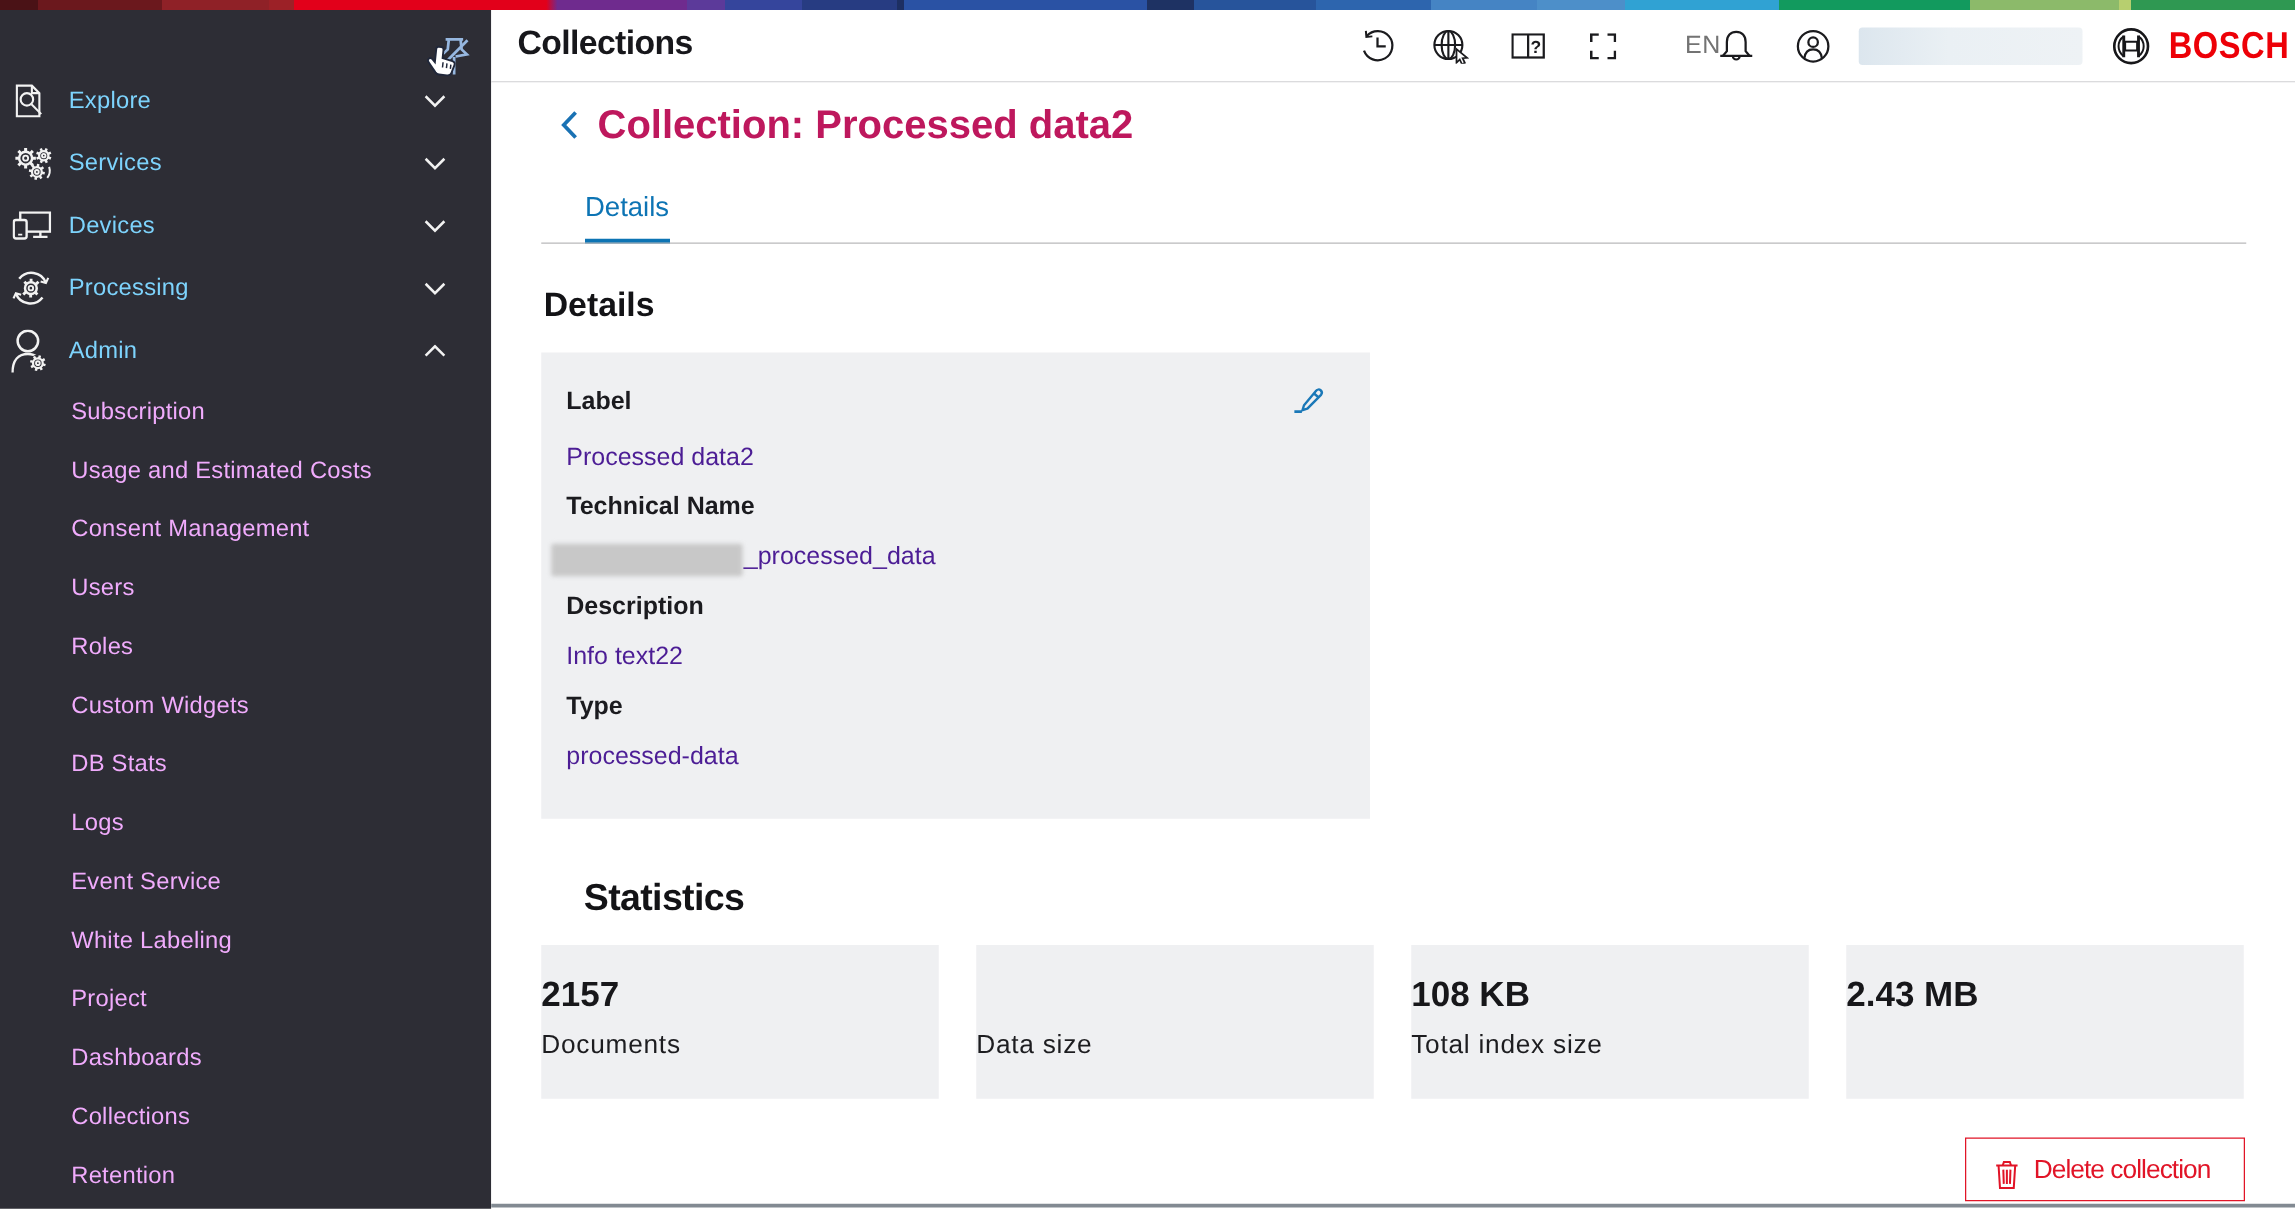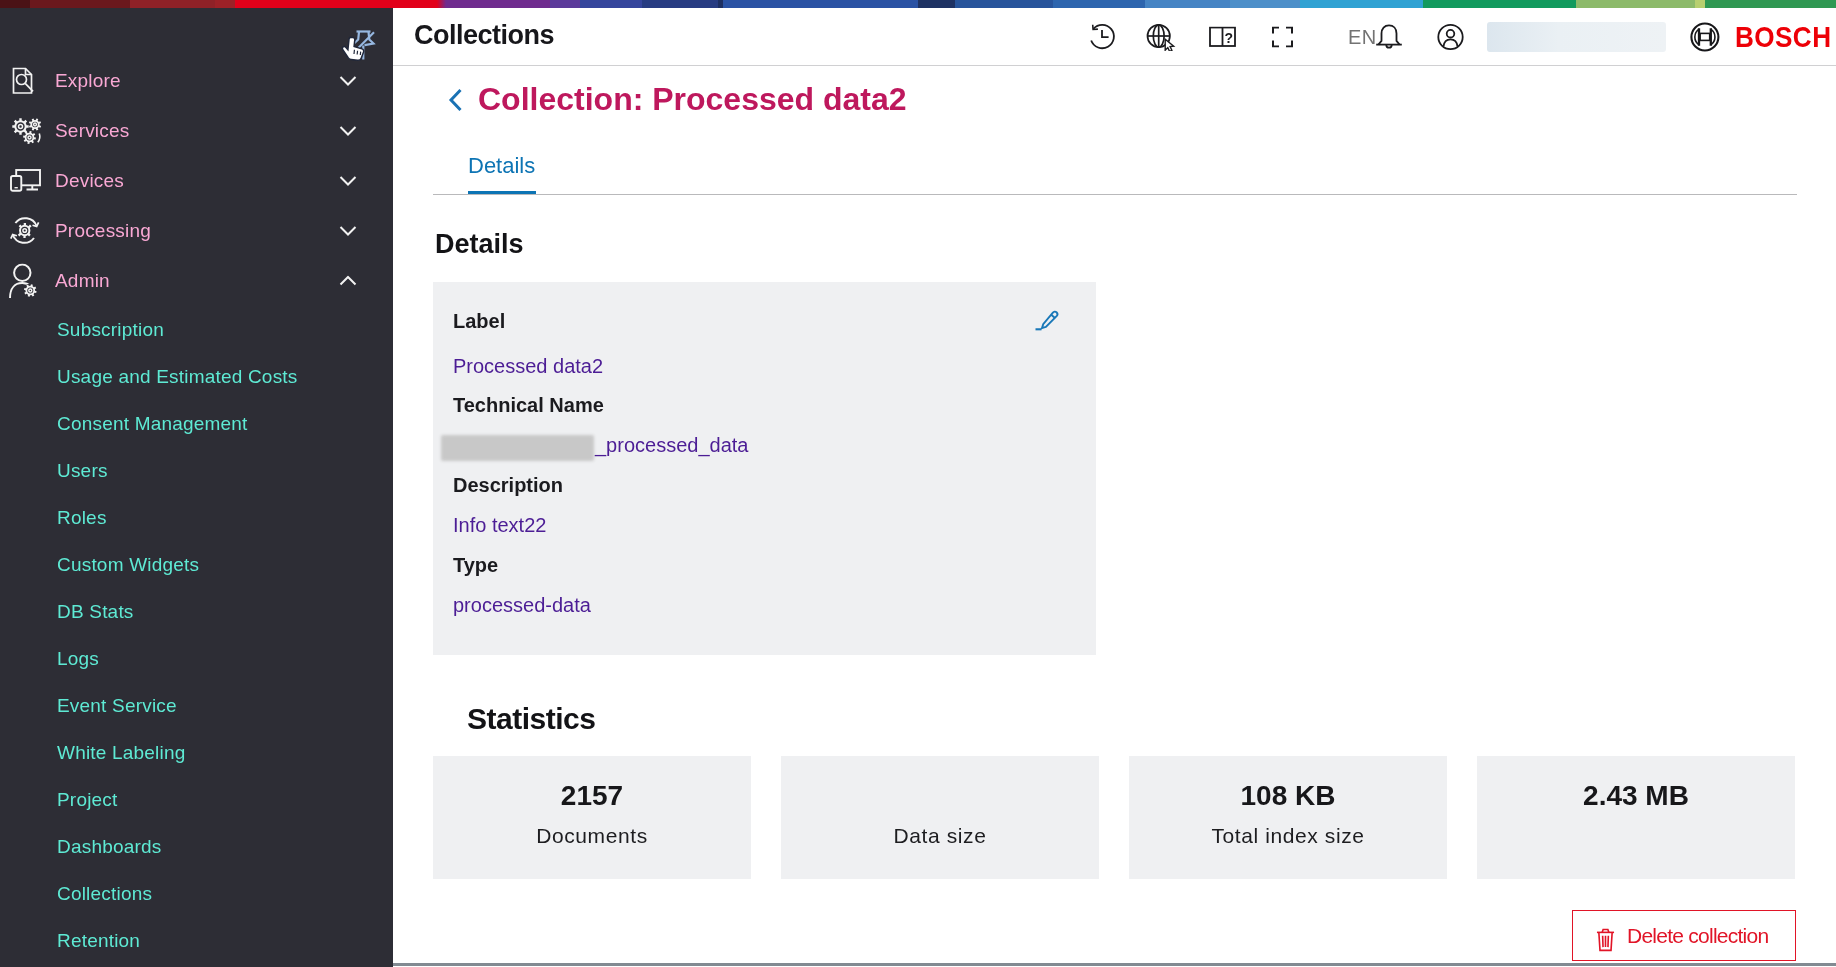--- a/index.html
+++ b/index.html
@@ -25,26 +25,26 @@
       #2d65ae 1053px,#2d65ae 1145px,
       #4584c4 1145px,#4584c4 1230px,
       #4d8fc9 1230px,#4d8fc9 1300px,
       #30a2d3 1300px,#30a2d3 1423px,
       #129a5e 1423px,#129a5e 1576px,
       #8cba6a 1576px,#8cba6a 1695px,
       #b7cf6f 1695px,#b7cf6f 1705px,
       #2f9852 1705px,#2f9852 1836px); }
   
   #sidebar { left:0; top:8px; width:393px; height:959px; background:#2d2d35; }
-  .navrow { position:absolute; left:0; width:393px; height:50px; color:#f9a8d4; }
+  .navrow { position:absolute; left:0; width:393px; height:50px; color:#7dd3fc; }
   .navrow .lbl { position:absolute; left:55px; top:50%; transform:translateY(-50%);
      font-size:19px; letter-spacing:0.2px; }
   .navrow svg.ni { position:absolute; left:13px; top:50%; transform:translateY(-50%); }
   .navrow svg.chev { position:absolute; left:339px; top:50%; transform:translateY(-50%); }
-  .subrow { position:absolute; left:0; width:393px; height:47px; color:#5eead4; }
+  .subrow { position:absolute; left:0; width:393px; height:47px; color:#f0abfc; }
   .subrow .lbl { position:absolute; left:57px; top:50%; transform:translateY(-50%);
      font-size:19px; letter-spacing:0.2px; }
   
   #header { left:393px; top:8px; width:1443px; height:58px; background:#fff;
      border-bottom:1px solid #d0d0d2; }
   #htitle { position:absolute; left:21px; top:27px; transform:translateY(-50%);
      font-size:27px; font-weight:bold; letter-spacing:-0.5px; color:#17171b; }
   .hicon { position:absolute; top:50%; transform:translateY(-50%); }
   #en { position:absolute; left:955px; top:50%; transform:translateY(-50%);
      font-size:20px; color:#737373; letter-spacing:0.5px;}
@@ -62,21 +62,21 @@
   #tabline { position:absolute; left:75px; top:125px; width:68px; height:4px; background:#0d74b4; }
   #hr1 { position:absolute; left:40px; top:128px; width:1364px; height:1px; background:#b9b9bb; }
   #dhead { position:absolute; left:42px; top:163px; font-size:27px; font-weight:bold; color:#131316; }
   #card { position:absolute; left:40px; top:216px; width:663px; height:373px; background:#eff0f2;text-align:right; }
   .cl { position:absolute; left:20px; font-size:20px; color:#4c1d95; white-space:nowrap; }
   .cb { font-weight:bold; color:#1b1b1f; }
   #blur2 { position:absolute; left:8px; top:153px; width:153px; height:26px; background:#c8c8c8;
      filter:blur(1.6px); border-radius:2px; }
   #pencil { position:absolute; left:601px; top:27px; }
   #shead { position:absolute; left:42px; top:636px; font-size:30px; font-weight:bold; letter-spacing:-0.5px; color:#131316;margin-left:32px; }
-  .scard { position:absolute; top:690px; width:318px; height:123px; background:#eff0f2; text-align:center; }
+  .scard { position:absolute; top:690px; width:318px; height:123px; background:#eff0f2; }
   .scard .num { position:absolute; top:24px; left:0; width:100%; font-size:28px; font-weight:bold; color:#17171a; }
   .scard .cap { position:absolute; top:68px; left:0; width:100%; font-size:21px; letter-spacing:0.6px; color:#1d1d20; }
   #delbtn { position:absolute; left:1179px; top:844px; width:224px; height:51px; background:#fff;
      border:1.5px solid #e11427; }
   #delbtn span { position:absolute; left:54px; top:50%; transform:translateY(-50%);
      font-size:21px; letter-spacing:-0.75px; color:#e11427; white-space:nowrap; }
   #footline { position:absolute; left:0px; top:897px; width:1443px; height:3px; background:#828a92; }
 </style>
 </head>
 <body>

